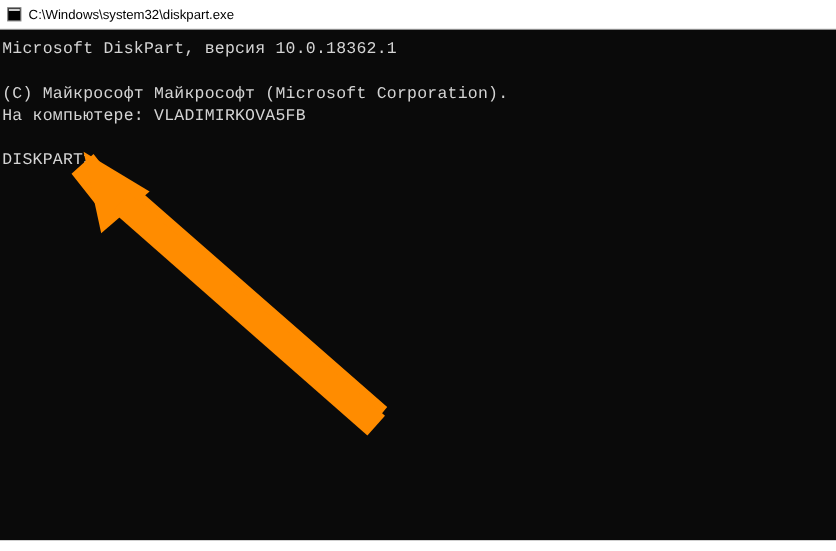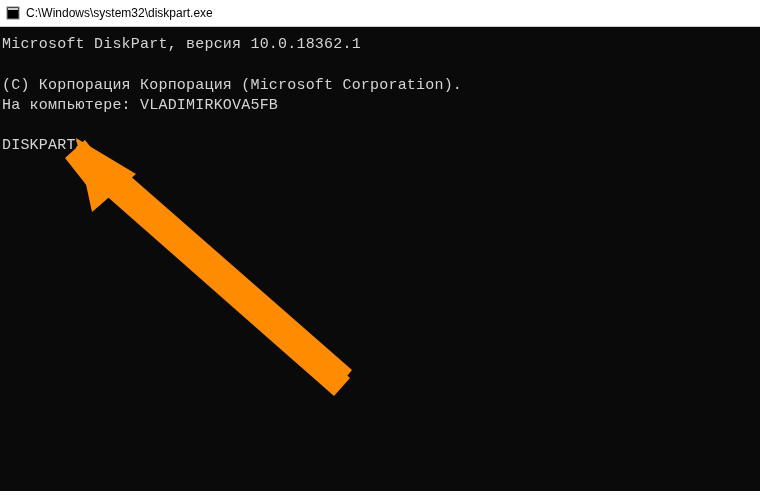--- a/index.html
+++ b/index.html
@@ -72,21 +72,21 @@
     <span class="window-icon">
       <svg viewBox="0 0 14 14">
         <rect x="1" y="1" width="12" height="12" fill="#000" stroke="#888" stroke-width="1"></rect>
         <rect x="2" y="2" width="10" height="2" fill="#ccc"></rect>
       </svg>
     </span>
     <span class="title-text">C:\Windows\system32\diskpart.exe</span>
   </div>
   <div class="console"><span>Microsoft DiskPart, версия 10.0.18362.1</span>
 <span></span>
-<span>(C) Корпорация Корпорация (Microsoft Corporation).</span>
+<span>(C) Майкрософт Майкрософт (Microsoft Corporation).</span>
 <span>На компьютере: VLADIMIRKOVA5FB</span>
 <span></span>
 <span class="prompt-line">DISKPART&gt;</span></div>
 </div>
 
 <svg class="arrow-overlay" viewBox="0 0 760 501">
   <defs>
     <filter id="none"></filter>
   </defs>
 

